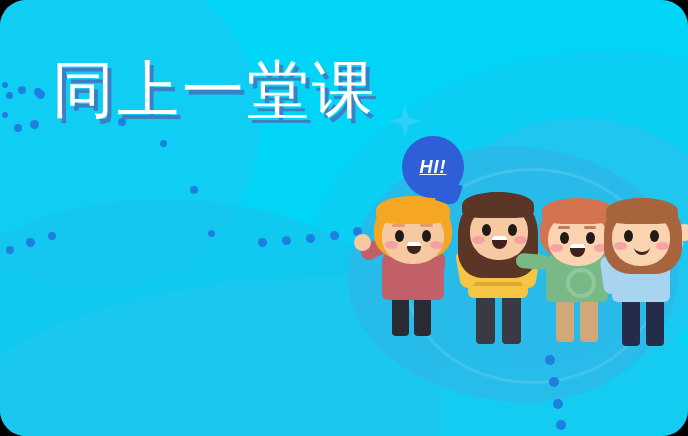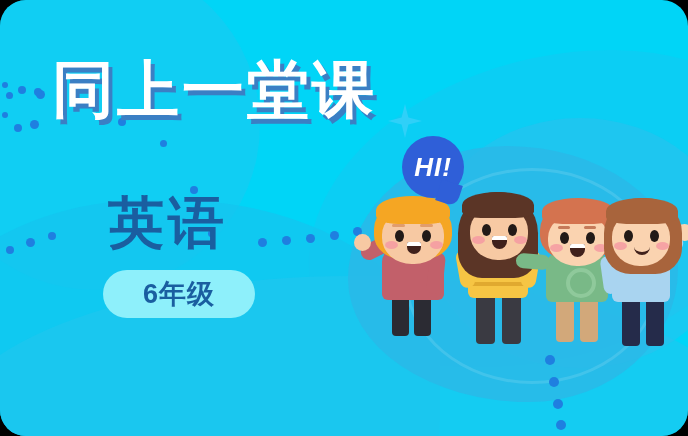--- a/index.html
+++ b/index.html
@@ -59,21 +59,21 @@
   
   .sparkle{
     position:absolute;width:34px;height:34px;
     background:#2fd0f8;
     clip-path:polygon(50% 0%,60% 40%,100% 50%,60% 60%,50% 100%,40% 60%,0% 50%,40% 40%);
   }
 
   
   .title{
     position:absolute;left:52px;top:48px;
-    font-size:62px;font-weight:700;letter-spacing:3px;
+    font-size:62px;font-weight:400;letter-spacing:3px;
     color:#ffffff;
     text-shadow:4px 5px 0 #3b7fc4;
     white-space:nowrap;
     font-family:"Liberation Sans","DejaVu Sans",sans-serif;
   }
   .subject{
     position:absolute;left:108px;top:186px;
     font-size:56px;font-weight:700;letter-spacing:4px;
     color:#1a5ea0;white-space:nowrap;
   }
@@ -90,21 +90,21 @@
     position:absolute;border-radius:50%;
     background:#2f5fd8;
     display:flex;align-items:center;justify-content:center;
     color:#fff;font-style:italic;font-weight:700;
     letter-spacing:1px;
   }
   .bubble::after{
     content:"";position:absolute;width:22px;height:22px;
     background:#2f5fd8;border-radius:4px 0 10px 0;
   }
-  #bubble-hi{left:402px;top:136px;width:62px;height:62px;font-size:26px;}
+  #bubble-hi{left:402px;top:136px;width:62px;height:62px;font-size:18px;text-decoration:underline;}
   #bubble-hi::after{right:4px;bottom:-6px;transform:rotate(18deg);}
   #bubble-hallo{left:507px;top:128px;width:76px;height:70px;font-size:17px;}
   #bubble-hallo::after{left:6px;bottom:-6px;border-radius:0 4px 0 10px;transform:rotate(-18deg);}
 
   
   .kid{position:absolute;}
   .head{position:absolute;border-radius:46% 46% 48% 48%;}
   .hair-back{position:absolute;border-radius:50% 50% 40% 40%;}
   .hair-top{position:absolute;}
   .eye{position:absolute;width:9px;height:12px;border-radius:50%;background:#221a17;}
@@ -159,24 +159,20 @@
     <div class="dot" style="left:556px;top:420px;width:10px;height:10px;"></div>
 
     <div class="dot" style="left:60px;top:74px;width:7px;height:7px;"></div>
     <div class="dot" style="left:118px;top:118px;width:8px;height:8px;"></div>
     <div class="dot" style="left:190px;top:186px;width:8px;height:8px;"></div>
     <div class="dot" style="left:160px;top:140px;width:7px;height:7px;"></div>
     <div class="dot" style="left:208px;top:230px;width:7px;height:7px;"></div>
   </div>
 
   <div class="title">同上一堂课</div>
-  <div class="subject">英语</div>
-  <div class="grade-badge">
-    <span>6年级</span>
-  </div>
 
   <div class="kid" id="kid1" style="left:362px;top:196px;width:110px;height:150px;">
 
     <div class="leg" style="left:30px;top:94px;width:17px;height:46px;background:#2b2b33;"></div>
     <div class="leg" style="left:52px;top:94px;width:17px;height:46px;background:#2b2b33;"></div>
 
     <div class="body" style="left:20px;top:52px;width:62px;height:52px;background:#c2606a;"></div>
 
     <div class="arm" style="left:-2px;top:44px;width:34px;height:16px;background:#c2606a;transform:rotate(-26deg);"></div>
     <div class="hand" style="left:-8px;top:38px;width:17px;height:17px;background:#f7c9a3;"></div>

